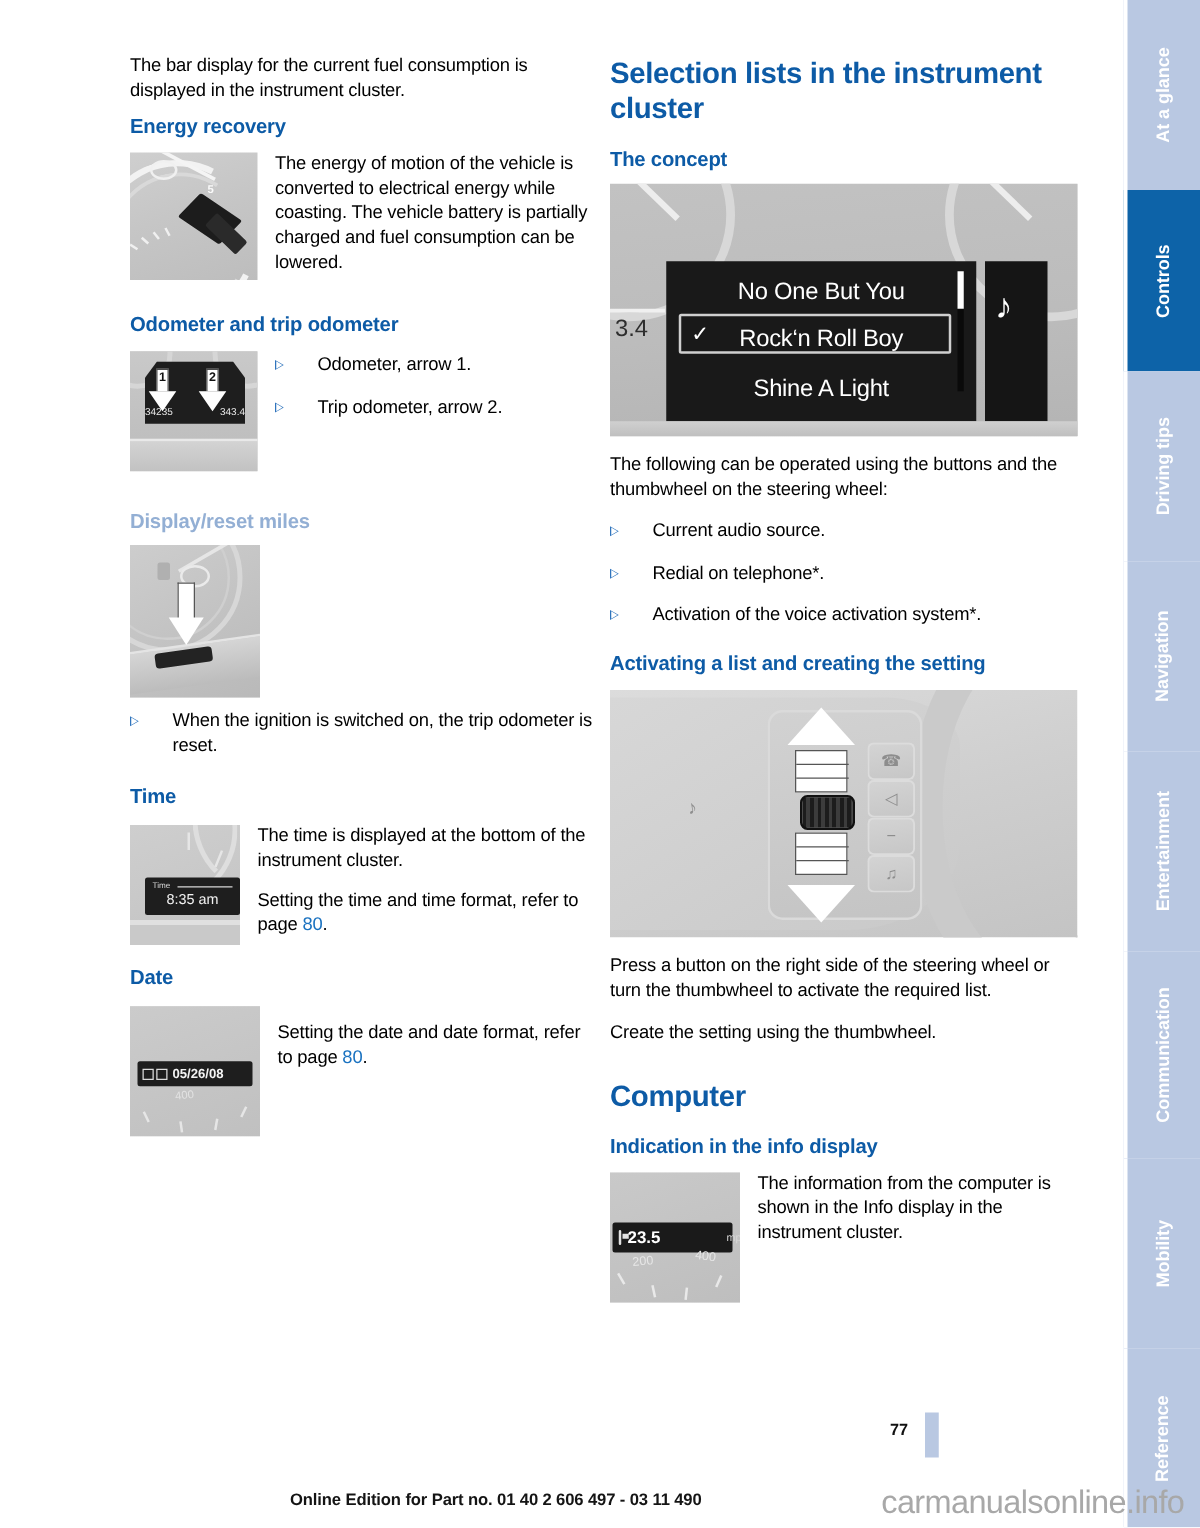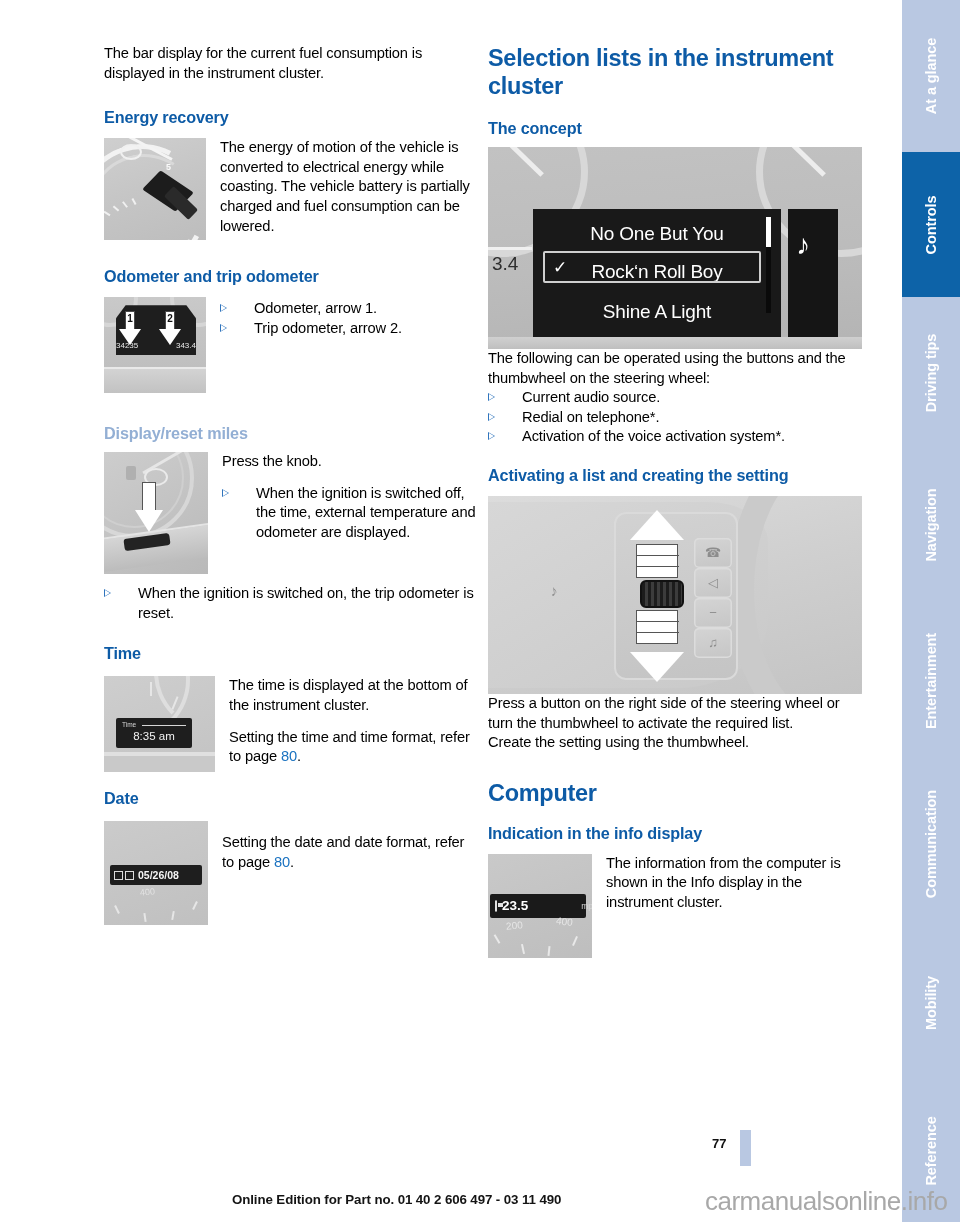--- a/index.html
+++ b/index.html
@@ -211,21 +211,21 @@
     position:absolute; left:6px; top:0; width:14px; height:30px; background:#fff;
     border-left:1.5px solid #555; border-right:1.5px solid #555; border-top:1.5px solid #555;
   }
   .g-knob .arrow .head {
     position:absolute; left:-1px; top:28px; width:0; height:0;
     border-left:14px solid transparent; border-right:14px solid transparent;
     border-top:22px solid #fff;
   }
 
   
-  .g-time { width: 111px; height: 96px; }
+  .g-time { width: 88px; height: 96px; }
   .g-time .bg { position:absolute; inset:0; background:linear-gradient(160deg,#cecece,#c3c3c3); }
   .g-time .arc1 {
     position:absolute; left:-34px; top:-56px; width:120px; height:120px;
     border-radius:50%; border:4px solid #dedede; border-bottom-color:transparent;
   }
   .g-time .arc2 {
     position:absolute; left:50px; top:-64px; width:120px; height:120px;
     border-radius:50%; border:4px solid #dedede; border-bottom-color:transparent;
   }
   .g-time .vtick { position:absolute; width:2px; height:14px; background:#e6e6e6; }
@@ -467,25 +467,25 @@
   #watermark {
     position: absolute;
     left: 705px; top: 1186px;
     font-size: 26px; color: #a8a8a8;
     letter-spacing: -0.5px;
     white-space: nowrap;
   }
   .mt8  { margin-top: 8px; }
   .mt10 { margin-top: 10px; }
   .mt12 { margin-top: 12px; }
-  .mt14 { }
+  .mt14 { margin-top: 14px; }
   .mt16 { margin-top: 16px; }
   .mt18 { margin-top: 18px; }
   .mt20 { margin-top: 20px; }
-  .mt24 { margin-top: 24px; }
+  .mt24 { margin-top: 8px; }
   .mt26 { margin-top: 26px; }
   .mt30 { margin-top: 30px; }
   .gap14 { margin-left: 14px; }
 </style>
 </head>
 <body>
 
 <div id="page">
 
   <div class="col left">
@@ -553,26 +553,20 @@
         <div class="needle"></div>
         <div class="hub"></div>
         <div class="fuel"></div>
         <div class="ledge"></div>
         <div class="btn"></div>
         <div class="arrow">
           <div class="stem"></div>
           <div class="head"></div>
         </div>
       </div>
-      <div class="cap gap14">
-        <p class="body-text">Press the knob.</p>
-        <ul class="bul mt12">
-          <li><span class="tri"></span><span>When the ignition is switched off, the time, external temperature and odometer are displayed.</span></li>
-        </ul>
-      </div>
     </div>
 
     <ul class="bul mt10">
       <li><span class="tri"></span><span>When the ignition is switched on, the trip odometer is reset.</span></li>
     </ul>
 
     <h2 class="h2 mt20">Time</h2>
 
     <div class="fig-row mt12">
       <div class="fig graphic g-time">

